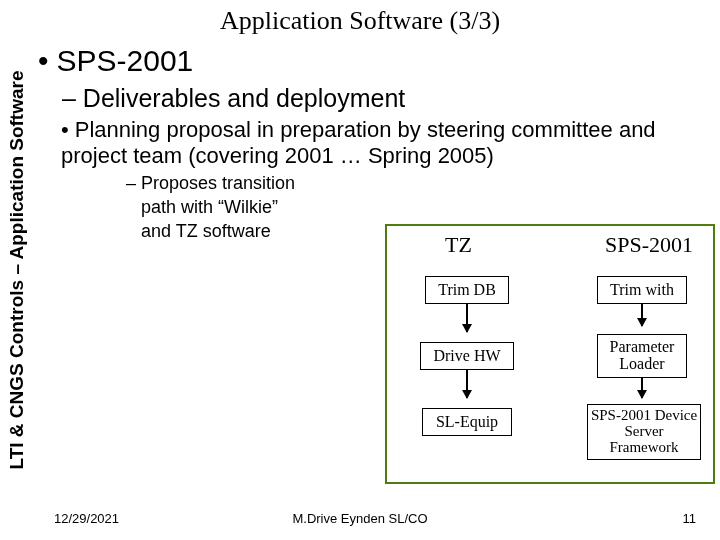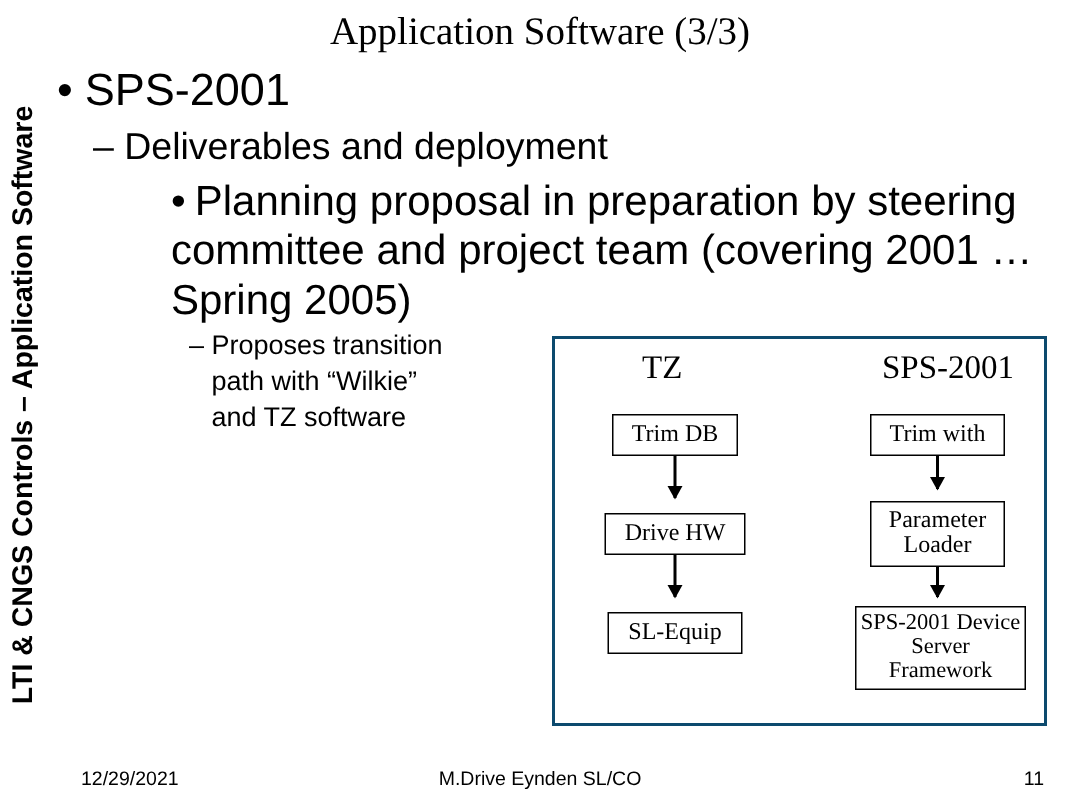--- a/index.html
+++ b/index.html
@@ -4,24 +4,24 @@
 <style>
 html,body{margin:0;padding:0}
 body{width:720px;height:540px;font-family:Arial,Helvetica,sans-serif;background:#fff;color:#000;position:relative;overflow:hidden}
 .side-label{position:absolute;left:2px;top:36px;width:30px;height:468px;display:flex;align-items:center;justify-content:center}
 .side-label span{transform:rotate(-90deg);white-space:nowrap;font-weight:bold;font-size:19px;font-family:Arial,Helvetica,sans-serif}
 .title{position:absolute;left:0;right:0;top:6px;text-align:center;font-family:"Comic Sans MS","Comic Sans",cursive;font-size:26px;color:#000}
 .content{position:absolute;left:38px;top:42px;right:14px;font-family:Arial,Helvetica,sans-serif}
 .lvl1{font-size:30px;margin:2px 0 6px 0}
 .lvl1 .bul{margin-right:8px}
 .lvl2{font-size:25px;margin:4px 0 4px 24px}
-.lvl3{font-size:28px;margin:4px 0 4px 76px;line-height:1.18;max-width:620px}
+.lvl3{font-size:22px;margin:4px 0 4px 23px;line-height:1.18;max-width:620px}
 .lvl3 .bul{margin-right:6px}
 .lvl4{font-size:18px;margin:2px 0 2px 88px;line-height:1.22;max-width:300px}
-.diagram{position:absolute;left:368px;top:224px;width:326px;height:256px;border:2px solid #0c4a6e;background:#fff}
+.diagram{position:absolute;left:385px;top:224px;width:326px;height:256px;border:2px solid #4d7c0f;background:#fff}
 .dh{position:absolute;top:6px;font-family:"Times New Roman",serif;font-size:22px}
 .dhz{left:58px}
 .dhs{right:20px}
 .dbox{position:absolute;border:1px solid #000;font-family:"Times New Roman",serif;font-size:16px;display:flex;align-items:center;justify-content:center;text-align:center;padding:2px 0;background:#fff;line-height:1.05}
 .arrow{position:absolute;width:2px;background:#000}
 .arrow::after{content:"";position:absolute;left:-4px;bottom:-1px;border-left:5px solid transparent;border-right:5px solid transparent;border-top:9px solid #000}
 .footer-date{position:absolute;left:54px;bottom:14px;font-size:13px}
 .footer-mid{position:absolute;left:0;right:0;bottom:14px;text-align:center;font-size:13px}
 .footer-num{position:absolute;right:24px;bottom:14px;font-size:13px}
 </style>

